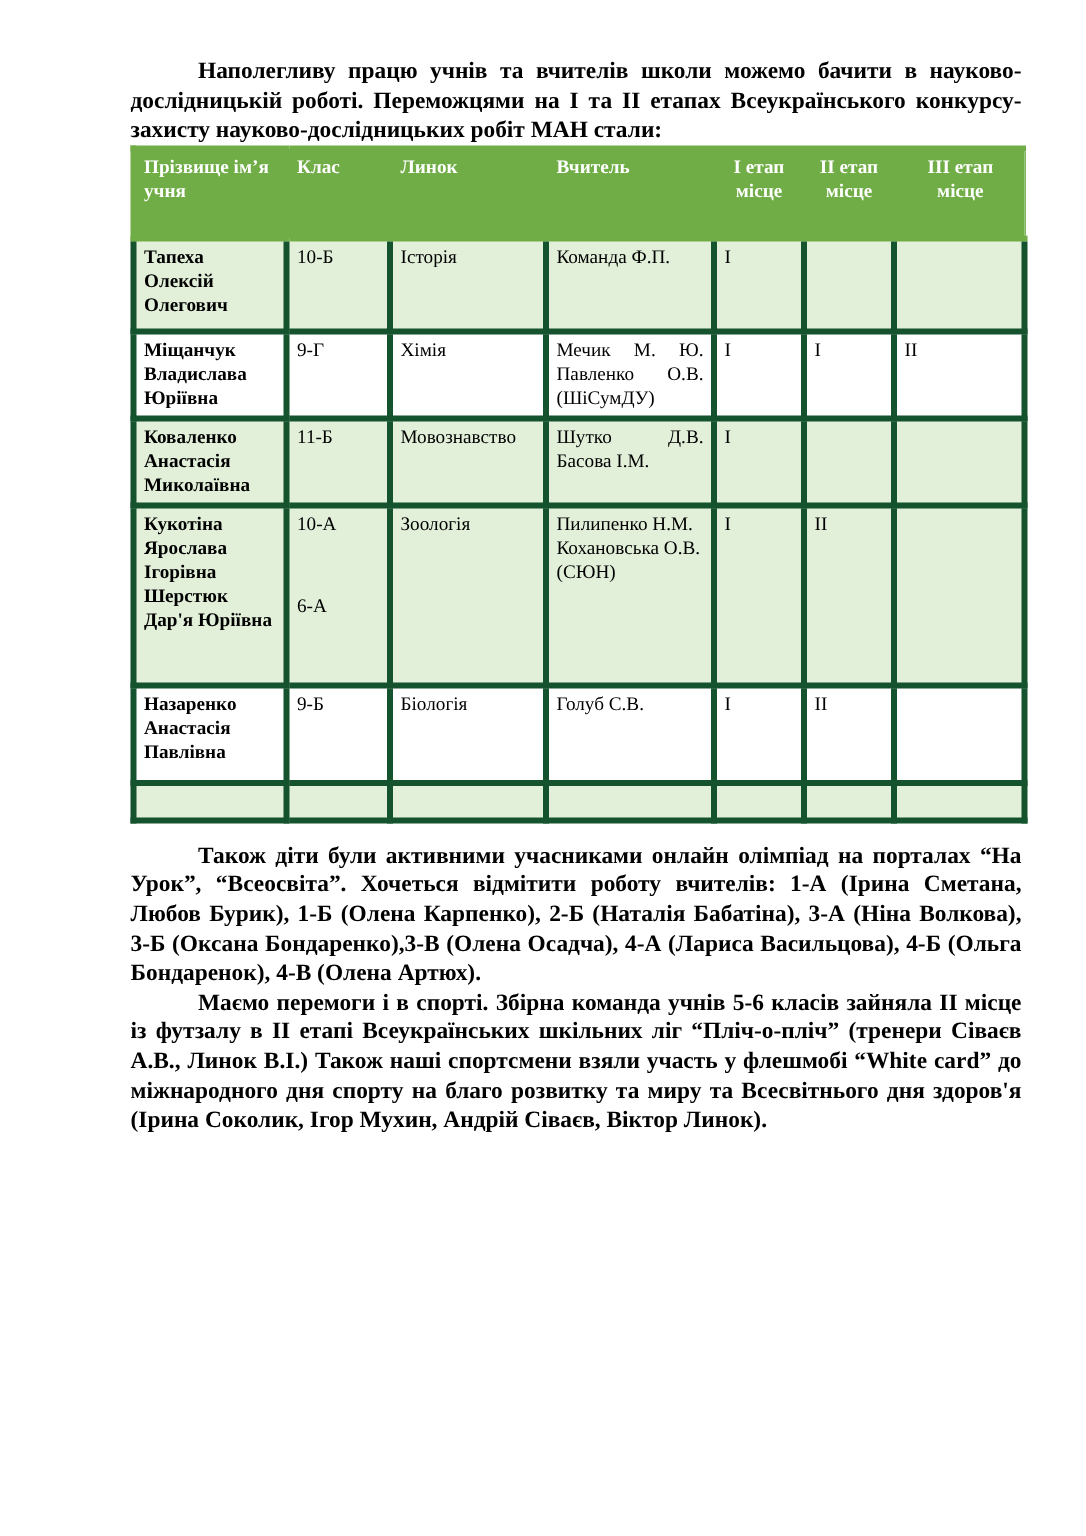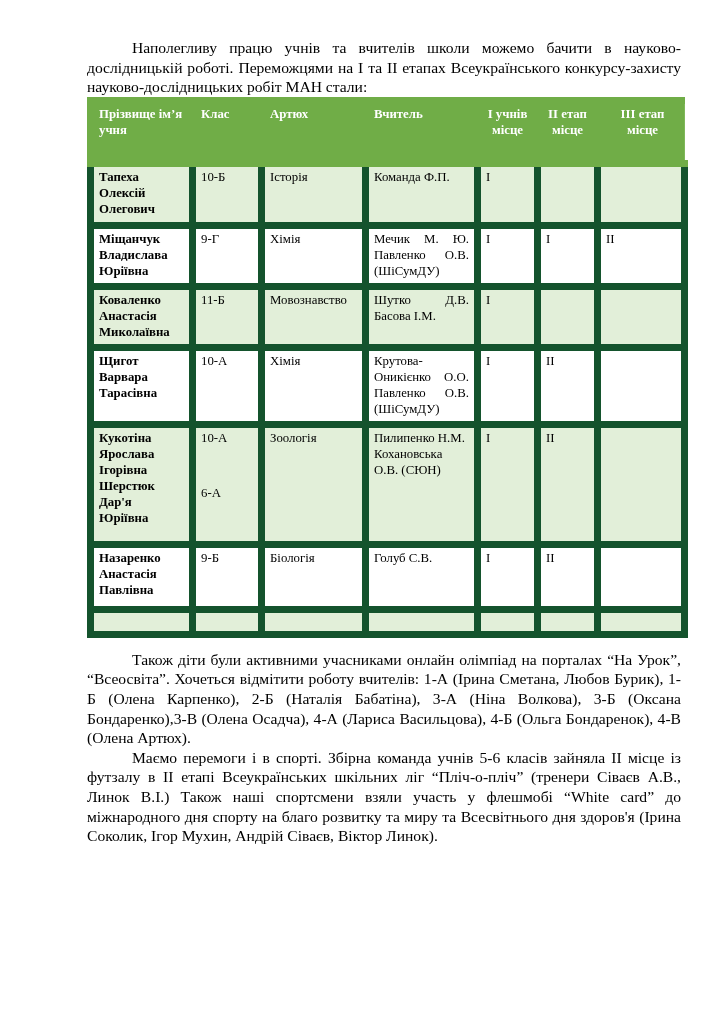--- a/index.html
+++ b/index.html
@@ -1,22 +1,22 @@
 <!DOCTYPE html>
 <html><head>
 <meta charset="utf-8">
 <style>
   html, body { margin: 0; padding: 0; background: #ffffff; }
   body { width: 724px; height: 1024px; position: relative; overflow: hidden;
          font-family: "Liberation Serif", serif; color: #000; }
   .page { position: absolute; left: 87px; top: 38px; width: 594px; }
-  p.para { margin: 0; font-size: 15.6px; line-height: 19.6px; text-align: justify; text-indent: 45px; }
+  p.para { margin: 0; font-size: 15.6px; line-height: 19.6px; text-align: justify; text-indent: 45px; font-weight: bold; }
   table.results { border-collapse: collapse; width: 594px; margin-top: 0px; table-layout: fixed;
                   font-size: 12.8px; line-height: 16px; }
-  table.results th, table.results td { border: 7px solid #14532d; vertical-align: top; padding: 2px 5px 4px 5px; }
+  table.results th, table.results td { border: 4px solid #14532d; vertical-align: top; padding: 2px 5px 4px 5px; }
   table.results thead th { background: #70ad47; color: #ffffff; font-weight: bold; text-align: left;
                            border-color: #70ad47; border-right: 1px solid #7fb85a; height: 50px; }
   table.results thead th.c { text-align: center; }
   table.results tbody tr.shaded td { background: #e2efd9; }
   table.results tbody tr.plain td { background: #ffffff; }
   td.name { font-weight: bold; margin-left: 23px; }
   td.teacher { text-align: justify; }
   .gap { height: 12px; }
   .blk { display: block; }
 </style>
@@ -33,23 +33,23 @@
         <col style="width:104px">
         <col style="width:112px">
       <col style="width:60px">
         <col style="width:60px">
         <col style="width:87px">
     </colgroup>
     <thead>
       <tr>
         <th>Прізвище ім’я учня</th>
         <th>Клас</th>
-        <th>Артюх</th>
+        <th>Линок</th>
         <th>Вчитель</th>
-        <th class="c">І учнів місце</th>
+        <th class="c">І етап місце</th>
         <th class="c">ІІ етап місце</th>
         <th class="c">ІІІ етап місце</th>
       </tr>
     </thead>
     <tbody>
       <tr class="shaded" style="height:62px">
         <td class="name">Тапеха Олексій Олегович</td>
         <td>10-Б</td>
         <td>Історія</td>
         <td class="teacher">Команда Ф.П.</td>
@@ -66,29 +66,20 @@
         <td>I</td>
         <td>II</td>
       </tr>
       <tr class="shaded" style="height:57px">
         <td class="name">Коваленко Анастасія Миколаївна</td>
         <td>11-Б</td>
         <td>Мовознавство</td>
         <td class="teacher">Шутко Д.В. Басова І.М.</td>
         <td>I</td>
         <td></td>
-        <td></td>
-      </tr>
-      <tr class="plain" style="height:77px">
-        <td class="name">Щигот Варвара Тарасівна</td>
-        <td>10-А</td>
-        <td>Хімія</td>
-        <td class="teacher">Крутова-Оникієнко О.О. Павленко О.В. (ШіСумДУ)</td>
-        <td>I</td>
-        <td>II</td>
         <td></td>
       </tr>
       <tr class="shaded" style="height:120px">
         <td class="name">Кукотіна Ярослава Ігорівна Шерстюк Дар'я Юріївна</td>
         <td>
           <span class="blk">10-А</span>
           <span class="blk" style="margin-top:39px">6-А</span>
         </td>
         <td>Зоологія</td>
         <td class="teacher" style="text-align:left">Пилипенко Н.М. Кохановська О.В. (СЮН)</td>

